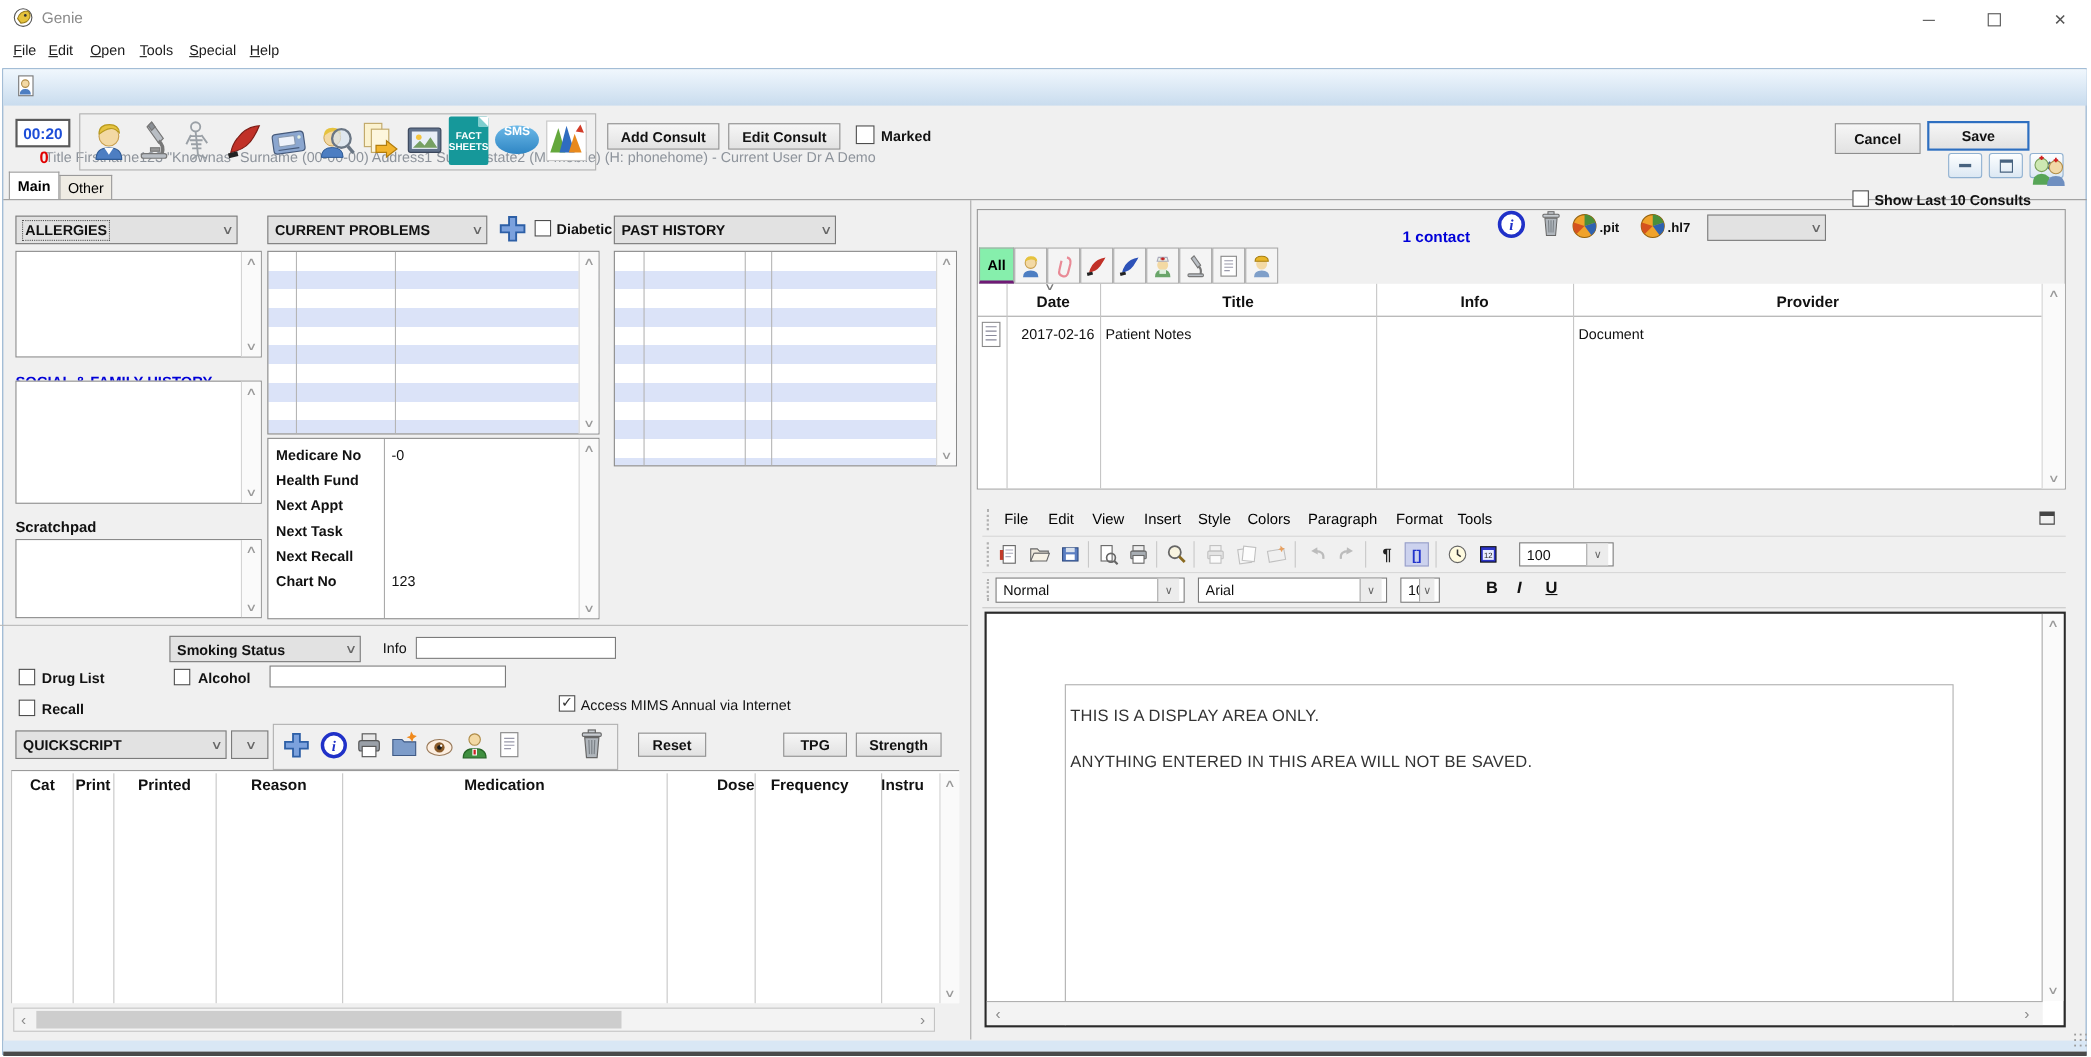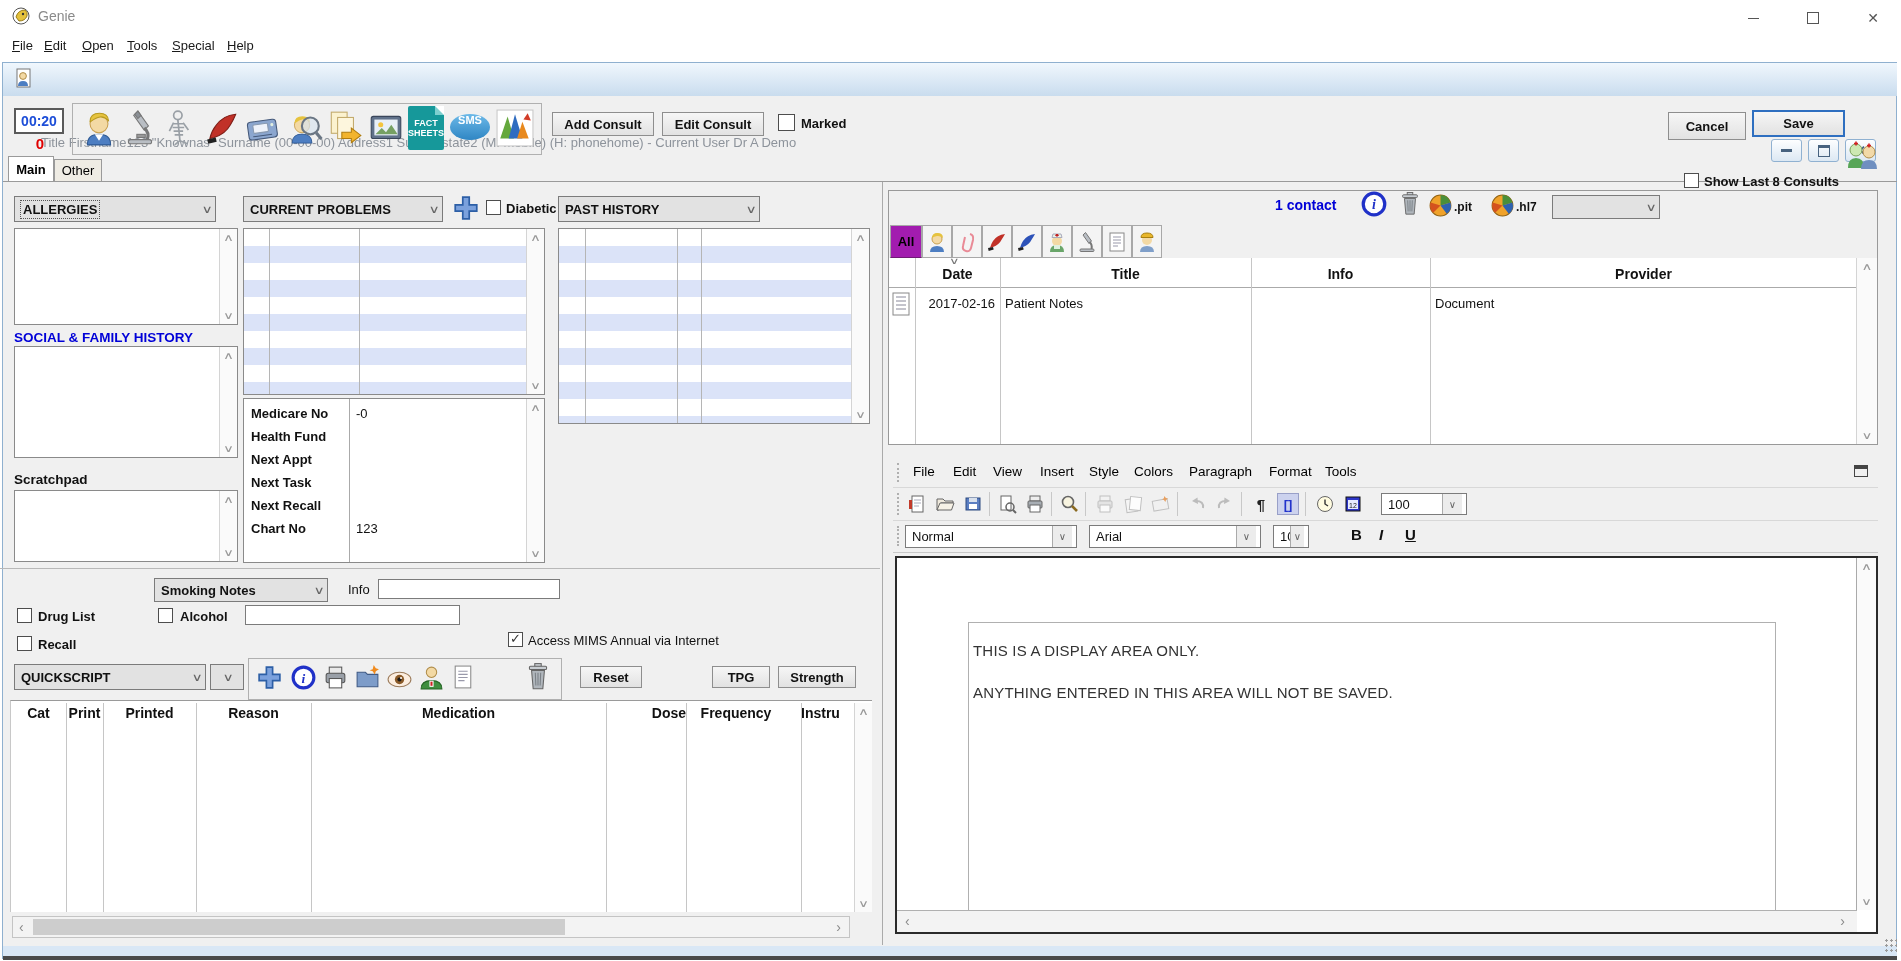--- a/index.html
+++ b/index.html
@@ -43,21 +43,21 @@
   
   .ftab{box-sizing:border-box;border:1px solid #a8a8a8;background:#f4f4f4;display:flex;align-items:center;justify-content:center;}
   
   .emenu-item{display:inline-block;font-size:13.5px;color:#000;}
   .grip{border-left:2px dotted #b0b0b0;width:2px;}
   .eicon{width:24px;height:24px;display:flex;align-items:center;justify-content:center;}
   .etsep{width:1px;background:#c8c8c8;top:492px;height:24px;}
   .srlabel{font-size:14px;font-weight:bold;color:#111;}
   .cellt{font-size:13px;color:#111;white-space:nowrap;}
   input.txt{border:1px solid #7b7b7b;background:#fff;height:20px;box-sizing:border-box;font-family:"Liberation Sans",sans-serif;font-size:12px;padding:0 3px;}
-  .blue-label{color:#0000d8;font-weight:bold;}
+  .blue-label{color:#0000d8;font-weight:bold;margin-top:10px;}
   .grip-dots{background-image:radial-gradient(#9a9a9a 1.2px,transparent 1.3px);background-size:5px 5px;}
 </style>
 </head>
 <body>
 
 <div id="titlebar" class="a">
   <span class="a" style="left:10px;top:5px">
     <svg width="22" height="22" viewBox="0 0 22 22">
         <circle cx="11" cy="11" r="8" fill="none" stroke="#555" stroke-width="1"></circle>
         <path d="M6 12q2-7 9-7 3 2 2 6-2 5-8 5z" fill="#e5c23c" stroke="#9a7d18"></path>
@@ -314,21 +314,21 @@
   <div class="vline a" style="left:142px;top:0;bottom:0"></div>
   <div class="vscroll a" style="right:0;top:0;bottom:0;width:17px;background:#fafafa">
       <span class="up">∧</span>
       <span class="dn">∨</span>
     </div>
 </div>
 
 <div class="hline a" style="left:0px;top:568px;width:880px;background:#b8b8b8"></div>
 
 <div class="sel a" style="left:154px;top:578px;width:174px;height:24px">
-  <span class="lbl">Smoking Notes</span>
+  <span class="lbl">Smoking Status</span>
     <span class="chev">∨</span>
 </div>
 <span class="r13 a" style="left:348px;top:582px">Info</span>
 <input class="txt a" style="left: 378px; top: 579px; width: 182px;" value="">
 <span class="check a" style="left:17px;top:608px"></span>
 <span class="b13 a" style="left:38px;top:609px">Drug List</span>
 <span class="check a" style="left:158px;top:608px"></span>
 <span class="b13 a" style="left:180px;top:609px">Alcohol</span>
 <input class="txt a" style="left: 245px; top: 605px; width: 215px;" value="">
 <span class="check a" style="left:17px;top:636px"></span>
@@ -432,21 +432,21 @@
 
 <div class="hscroll a" style="left:12px;top:916px;width:838px;height:22px">
   <span class="harr" style="left:6px">‹</span>
   <div class="a" style="left:20px;top:2px;width:532px;height:16px;background:#cdcdcd"></div>
   <span class="harr" style="right:8px">›</span>
 </div>
 
 <div class="vline a" style="left:882px;top:182px;height:763px;background:#aaa"></div>
 
 <span class="check a" style="left:1684px;top:173px"></span>
-<span class="b13 a" style="left:1704px;top:174px">Show Last 8 Consults</span>
+<span class="b13 a" style="left:1704px;top:174px">Show Last 10 Consults</span>
 
 <div class="a" style="left:888px;top:190px;width:990px;height:255px;background:#f0f0f0;border:1px solid #999;box-sizing:border-box"></div>
 
 <span class="a blue-label" style="left:1275px;top:197px;font-size:14px">1 contact</span>
 <span class="a" style="left:1360px;top:190px">
   <svg width="28" height="28" viewBox="0 0 26 26">
       <circle cx="13" cy="13" r="10" fill="#fff" stroke="#2031c8" stroke-width="3"></circle>
       <text x="13" y="18" text-anchor="middle" font-family="Liberation Serif,serif" font-weight="bold" font-style="italic" font-size="13" fill="#2031c8">i</text>
     </svg>
 </span>
@@ -474,21 +474,21 @@
       <path d="M12 12l9.5-3A10 10 0 0 1 18 20z" fill="#2e62b0"></path>
       <path d="M12 12l-7 7A10 10 0 0 1 2.5 9z" fill="#d4521e"></path>
     </svg>
 </span>
 <span class="a b13" style="left:1516px;top:200px;font-size:12px">.hl7</span>
 <div class="sel a" style="left:1552px;top:195px;width:108px;height:24px">
     <span class="lbl"></span>
     <span class="chev">∨</span>
   </div>
 
-<div class="ftab a" style="left:890px;top:225px;width:32px;height:33px;background:#a21caf;border-bottom:1px solid #701a75;font-weight:bold;font-size:13px">
+<div class="ftab a" style="left:890px;top:225px;width:32px;height:33px;background:#86efac;border-bottom:3px solid #701a75;font-weight:bold;font-size:13px">
     <span>All</span>
   </div>
 <div class="ftab a" style="left:922px;top:225px;width:30px;height:33px">
   <svg width="22" height="22" viewBox="0 0 22 22">
       <path d="M4 21q0-6 7-6t7 6z" fill="#4d7ec2"></path>
       <circle cx="11" cy="8" r="5" fill="#f3d9a4" stroke="#c9a050"></circle>
       <path d="M6 7q0-5 5.5-5T17 7q-3-2.5-6-2T6 7z" fill="#e6c33f"></path>
     </svg>
 </div>
 <div class="ftab a" style="left:952px;top:225px;width:30px;height:33px">

